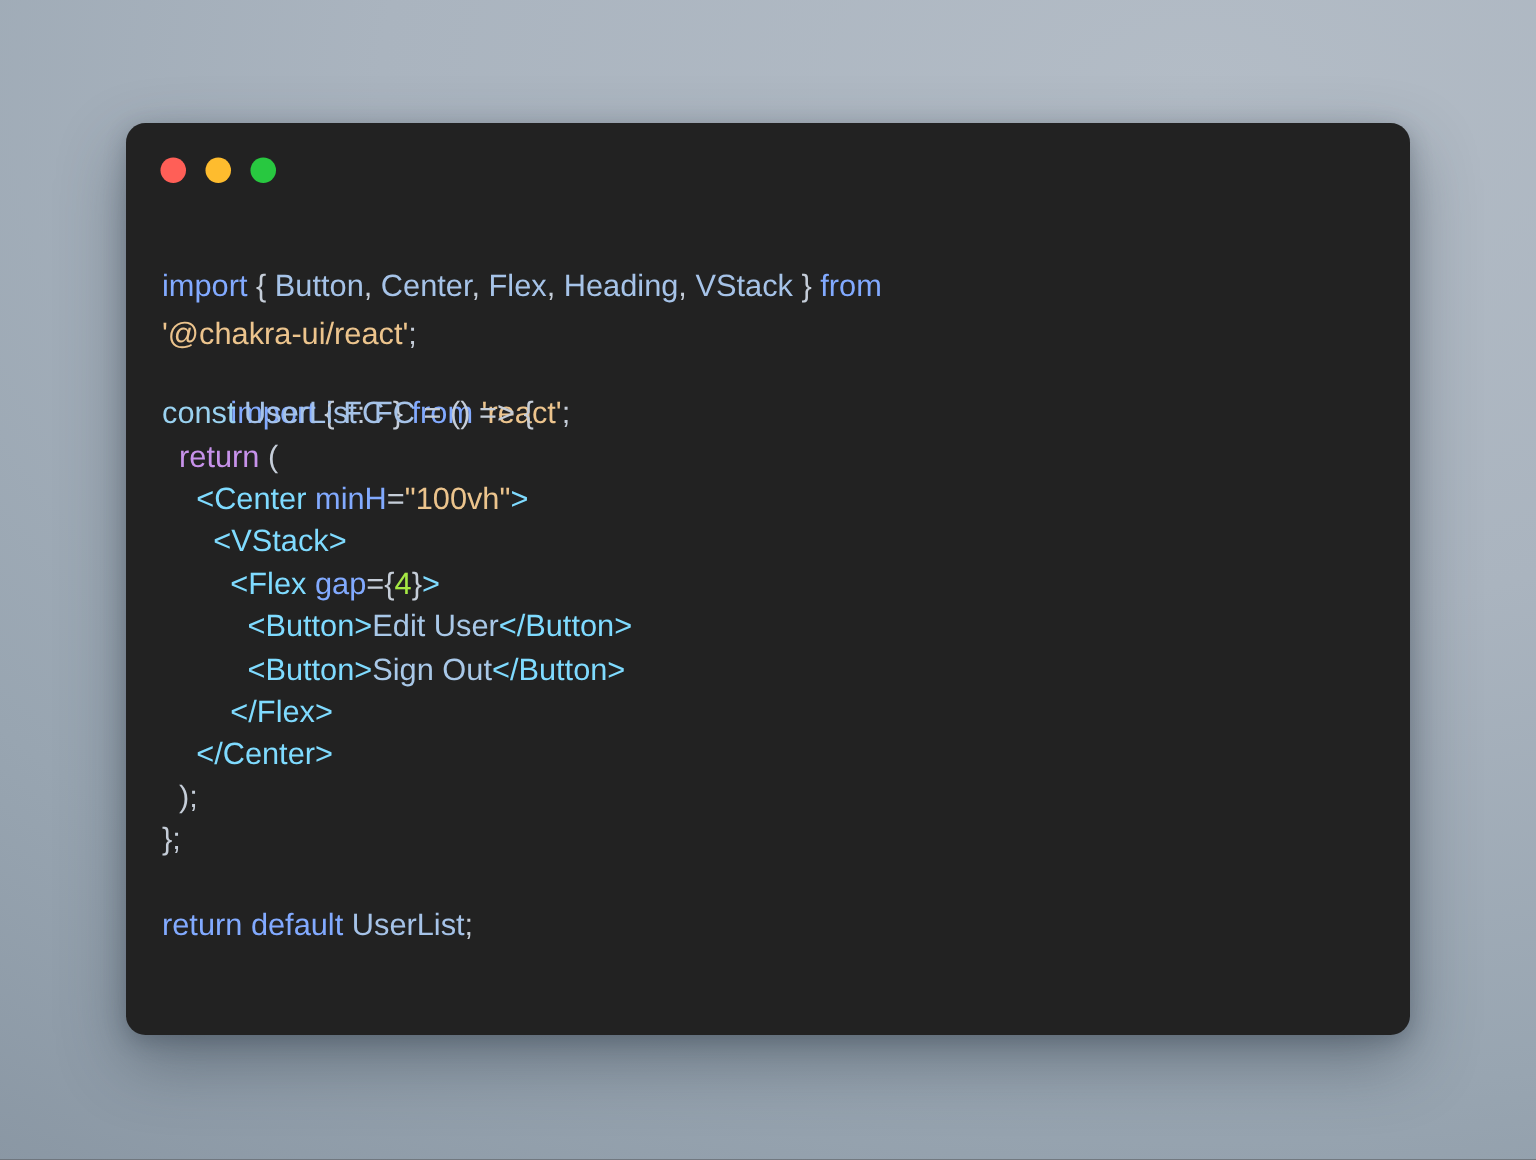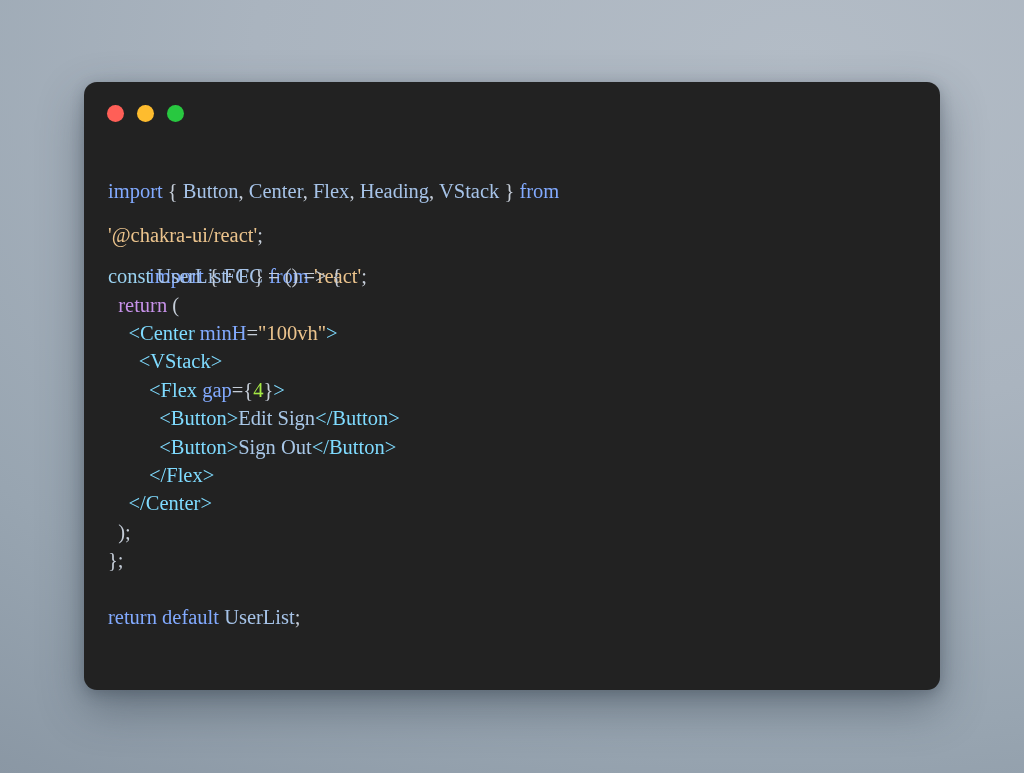--- a/index.html
+++ b/index.html
@@ -61,30 +61,30 @@
     left: 0;
     top: 62px;
     width: 100%;
     padding: 33px 0 0 24px;
     box-sizing: border-box;
   }
   .code-line {
     position: relative;
     height: 28.4px;
     line-height: 28.4px;
-    font-family: Liberation Serif, serif;
+    font-family: Liberation Sans, sans-serif;
     font-size: 20.5px;
     white-space: pre;
     letter-spacing: 0px;
   }
   
   .overlay-line {
     position: absolute;
     left: 0;
-    top: 16px;
+    top: 4px;
     white-space: pre;
   }
   .t-keyword   { color: #c792ea; }
   .t-import    { color: #82aaff; }
   .t-ident     { color: #a6c3e8; }
   .t-string    { color: #ecc48d; }
   .t-tag       { color: #7fdbff; }
   .t-attr      { color: #82aaff; }
   .t-number    { color: #a5e844; }
   .t-punct     { color: #c5cdd8; }
@@ -113,21 +113,21 @@
         <span><span class="t-import">import</span><span class="t-punct"> { </span><span class="t-ident">FC</span><span class="t-punct"> } </span><span class="t-import">from</span><span class="t-punct"> </span><span class="t-string">'react'</span><span class="t-punct">;</span></span>
       </div>
 
       <div class="code-line">&nbsp;</div>
 
       <div class="code-line"><span class="t-const">const</span><span class="t-punct"> </span><span class="t-ident">UserList</span><span class="t-punct">: </span><span class="t-ident">FC</span><span class="t-punct"> = () =&gt; {</span></div>
       <div class="code-line"><span class="t-punct">  </span><span class="t-keyword">return</span><span class="t-punct"> (</span></div>
       <div class="code-line"><span class="t-punct">    </span><span class="t-tag">&lt;Center</span><span class="t-punct"> </span><span class="t-attr">minH</span><span class="t-punct">=</span><span class="t-string">"100vh"</span><span class="t-tag">&gt;</span></div>
       <div class="code-line"><span class="t-punct">      </span><span class="t-tag">&lt;VStack&gt;</span></div>
       <div class="code-line"><span class="t-punct">        </span><span class="t-tag">&lt;Flex</span><span class="t-punct"> </span><span class="t-attr">gap</span><span class="t-punct">=</span><span class="t-punct">{</span><span class="t-number">4</span><span class="t-punct">}</span><span class="t-tag">&gt;</span></div>
-      <div class="code-line"><span class="t-punct">          </span><span class="t-tag">&lt;Button&gt;</span><span class="t-text">Edit Sign</span><span class="t-tag">&lt;/Button&gt;</span></div>
+      <div class="code-line"><span class="t-punct">          </span><span class="t-tag">&lt;Button&gt;</span><span class="t-text">Edit User</span><span class="t-tag">&lt;/Button&gt;</span></div>
       <div class="code-line"><span class="t-punct">          </span><span class="t-tag">&lt;Button&gt;</span><span class="t-text">Sign Out</span><span class="t-tag">&lt;/Button&gt;</span></div>
       <div class="code-line"><span class="t-punct">        </span><span class="t-tag">&lt;/Flex&gt;</span></div>
       <div class="code-line"><span class="t-punct">    </span><span class="t-tag">&lt;/Center&gt;</span></div>
       <div class="code-line"><span class="t-punct">  );</span></div>
       <div class="code-line"><span class="t-punct">};</span></div>
 
       <div class="code-line">&nbsp;</div>
 
       <div class="code-line"><span class="t-import">return</span><span class="t-punct"> </span><span class="t-import">default</span><span class="t-punct"> </span><span class="t-ident">UserList</span><span class="t-punct">;</span></div>
 

